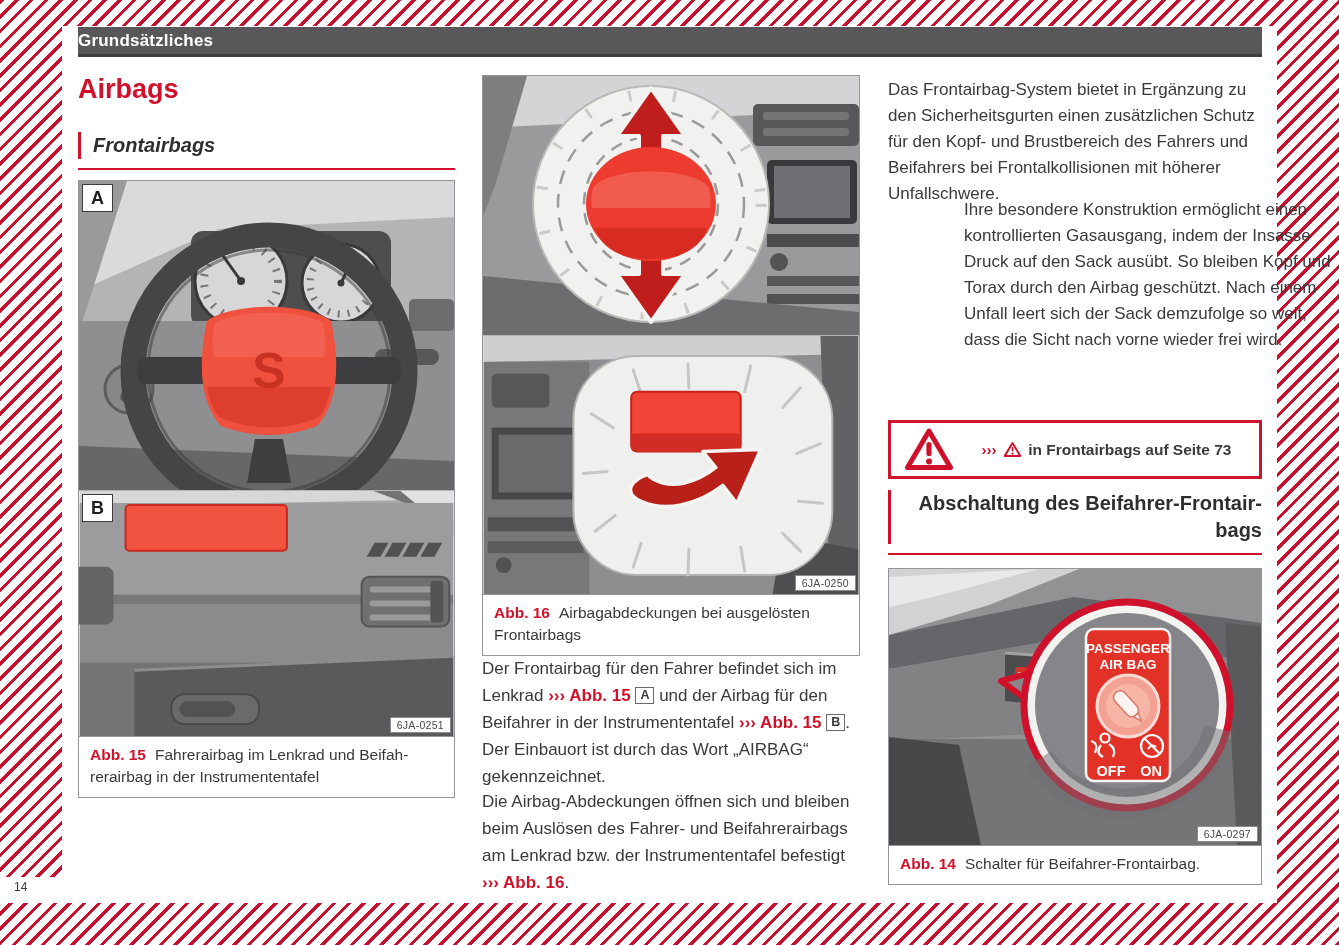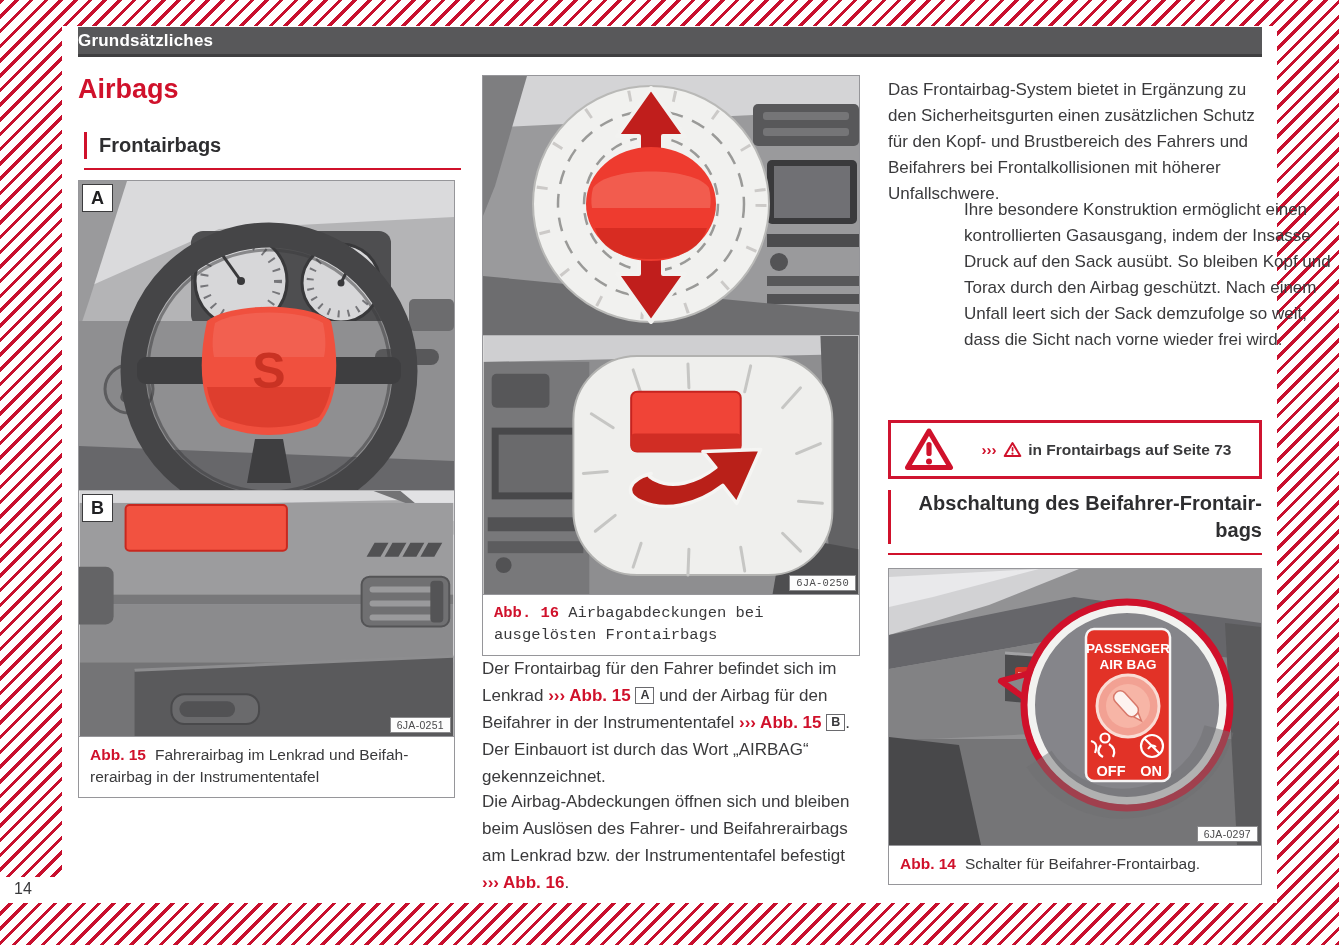--- a/index.html
+++ b/index.html
@@ -3,56 +3,56 @@
 <meta charset="utf-8">
 <style>
   * { margin:0; padding:0; box-sizing:border-box; }
   body { background:#888; font-family:"Liberation Sans", sans-serif; }
   .page {
     position:relative; width:1339px; height:945px; overflow:hidden;
     background:repeating-linear-gradient(135deg,#c8102e 0 3.2px,#ffffff 3.2px 10.4px);
   }
   .content-bg { position:absolute; left:62px; top:26px; width:1215px; height:877px; background:#fff; }
   .corner-notch { position:absolute; left:0; top:877px; width:62px; height:26px; background:#fff; }
-  .page-num { position:absolute; left:14px; top:880px; font-size:16px; color:#3a3a3c; }
+  .page-num { position:absolute; left:14px; top:880px; font-size:12px; color:#3a3a3c; }
 
   .header-bar {
     position:absolute; left:78px; top:27px; width:1184px; height:30px;
     background:#58585a; border-bottom:3px solid #3f3f41;
     display:flex; align-items:center; 
     color:#fff; font-weight:bold; font-size:17px; letter-spacing:.2px;
   }
 
   .doc-title { position:absolute; left:78px; top:74px; font-size:27px; font-weight:bold; color:#d0112b; }
 
   .sec-head { position:absolute; border-bottom:2px solid #d0112b; padding-bottom:9px; }
   .sec-head .inner {
     border-left:3px solid #d0112b; padding-left:12px;
     font-size:20px; font-weight:bold; color:#2e2e30; line-height:27px;
   }
-  .sec-head-left  { left:84px;  top:132px; width:377px; }
+  .sec-head-left  { left:78px;  top:132px; width:377px;font-style:italic; }
   .sec-head-right { left:888px; top:490px; width:374px;text-align:right; }
 
   .fig { position:absolute; border:1px solid #96969a; background:#fff; }
   .fig-illus { position:relative; font-size:0; }
   .fig svg { display:block; }
   .fig svg + svg { border-top:1px solid #b6b6b8; }
   .fig svg text { font-family:"Liberation Sans", sans-serif; }
   .fig-caption { border-top:1px solid #96969a; padding:7px 11px 9px; font-size:15.5px; line-height:22px; color:#39393b; }
   .cap-label { color:#d0112b; font-weight:bold; margin-right:9px; }
   .panel-label {
     position:absolute; left:3px; width:31px; height:28px; background:#fff; border:1px solid #3c3c3e;
     color:#202022; font-weight:bold; font-size:18px; display:flex; align-items:center; justify-content:center;
   }
   .fig-code {
     position:absolute; right:3px; bottom:3px; background:#fdfdfd; border:1px solid #8a8a8c;
     color:#4a4a4c; font-size:10.5px; padding:1px 6px; letter-spacing:.3px;
   }
   .fig15 { left:78px;  top:180px; width:377px; }
-  .fig16 { left:482px; top:75px;  width:378px;font-family:Liberation Mono, monospace; }
+  .fig16 { left:482px; top:75px;  width:378px; }
   .fig17 { left:888px; top:568px; width:374px; }
 
   .para { position:absolute; font-size:17px; line-height:26px; color:#3a3a3c; }
   .para-m1 { left:482px; top:655px; width:384px; line-height:27px; }
   .para-m2 { left:482px; top:788px; width:384px; line-height:27px; }
   .para-r1 { left:888px; top:77px;  width:380px; }
   .para-r2 { left:928px; top:197px; width:380px;margin-left:36px; }
   .ref { color:#d0112b; font-weight:bold; }
   .boxed {
     display:inline-block; border:1px solid #6a6a6e; background:#fff; color:#3a3a3c;

